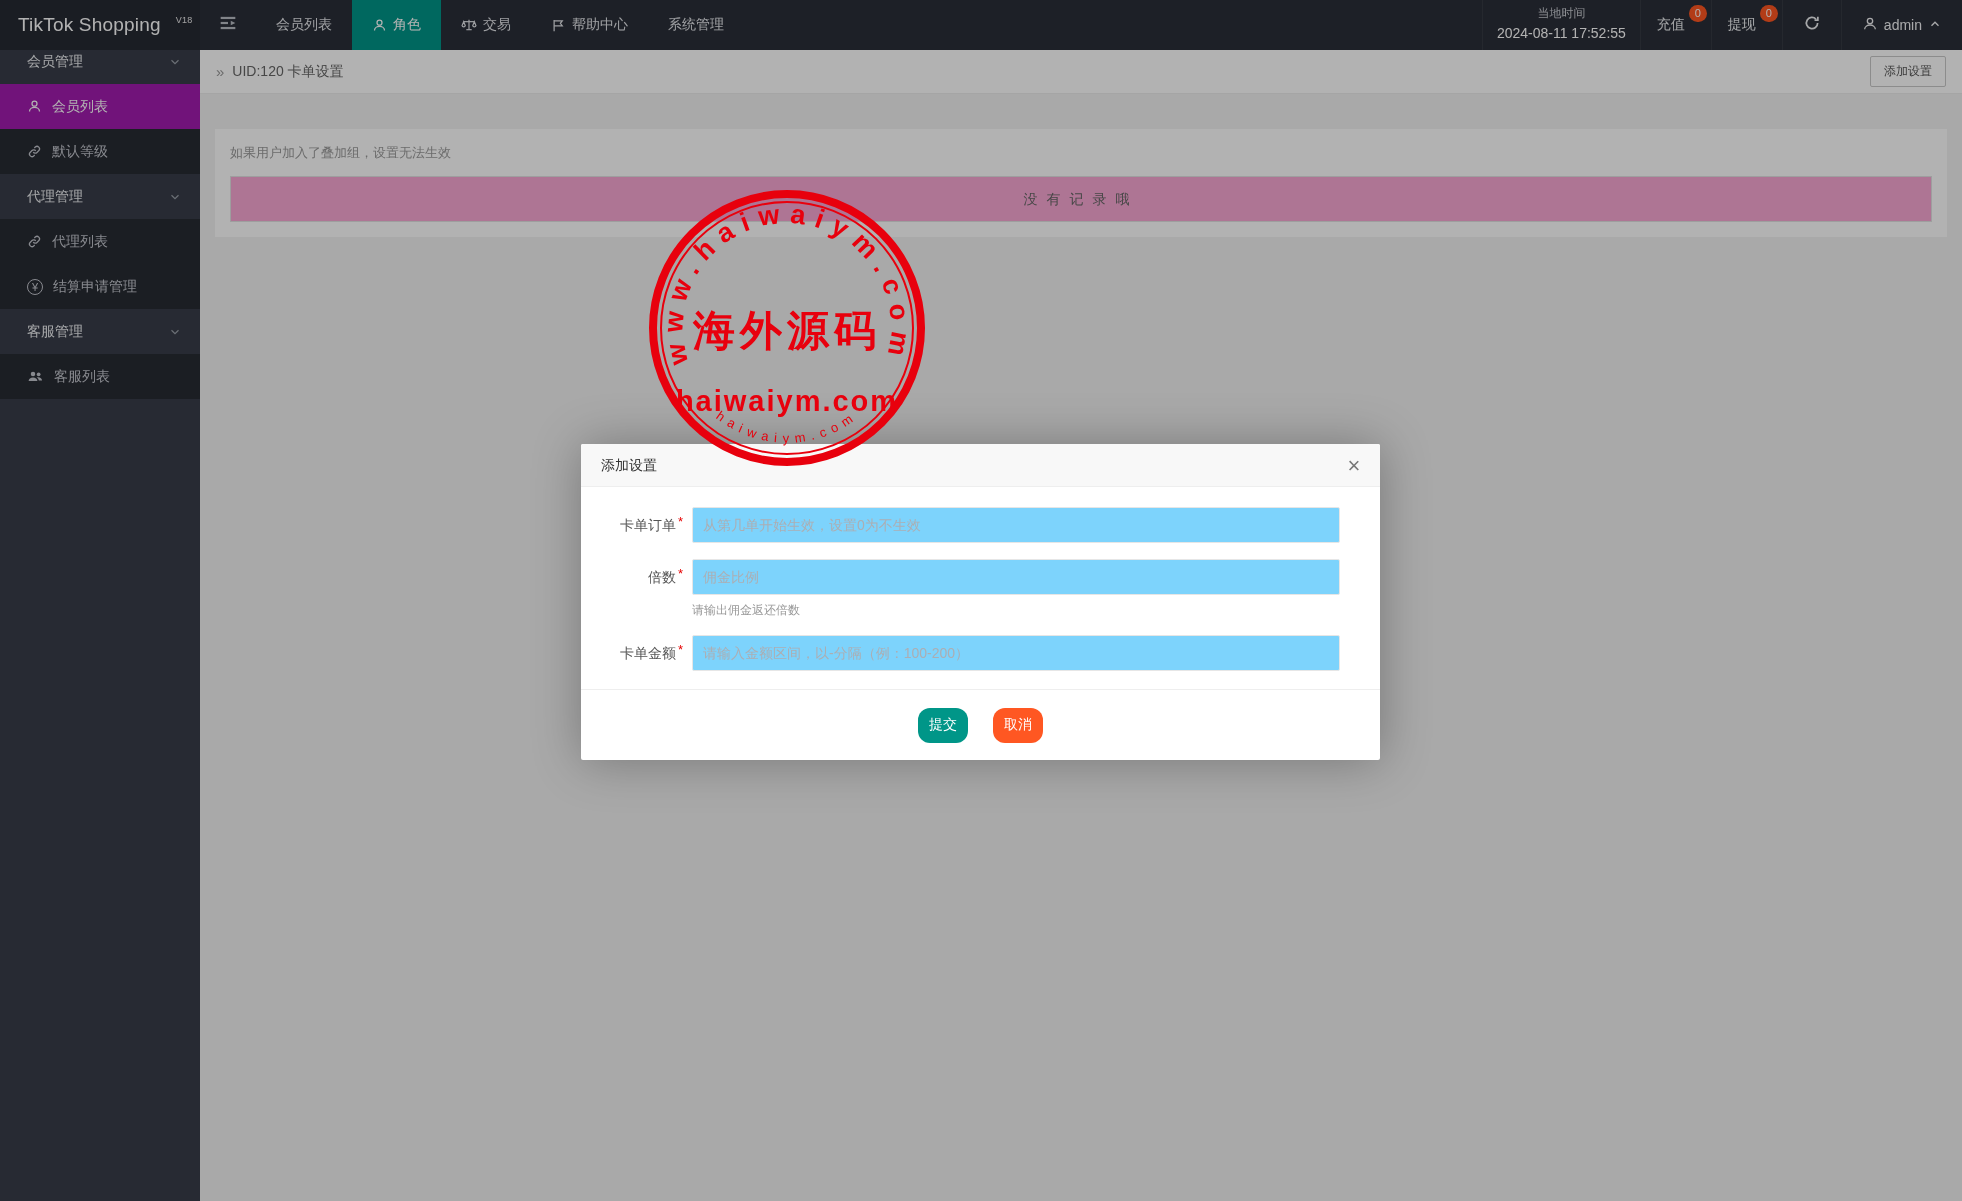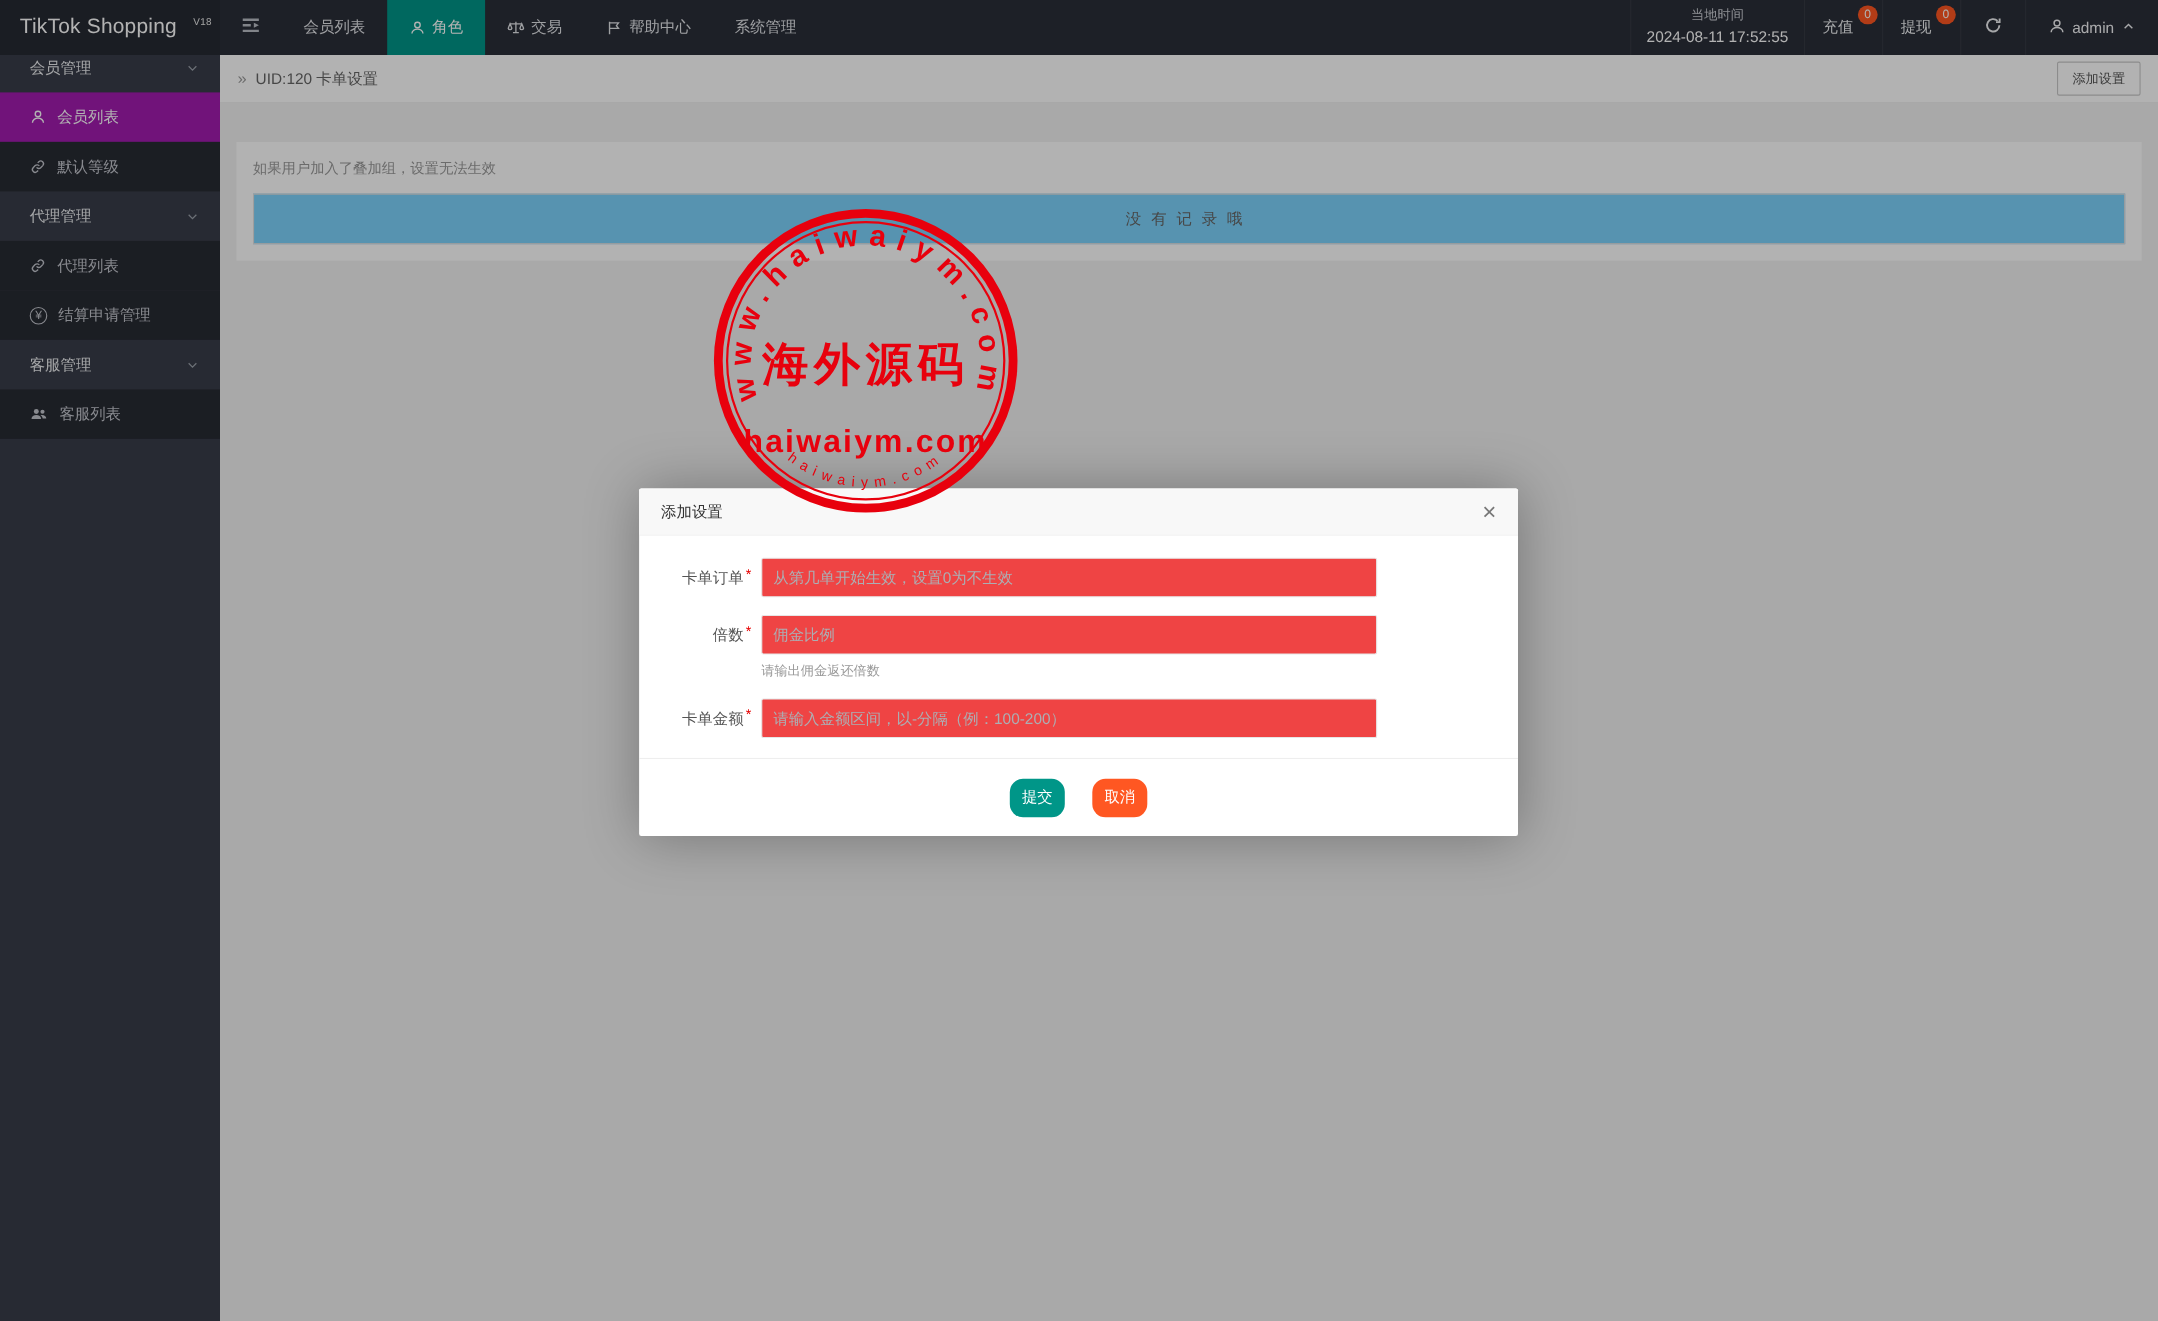--- a/index.html
+++ b/index.html
@@ -67,21 +67,21 @@
   }
   .crumb-sym { color:#9a9a9a; font-size:15px; margin-right:8px; }
   .crumb-text { color:#666; font-size:14px; }
   .add-btn {
     margin-left:auto; background:#fff; border:1px solid #c9c9c9; border-radius:2px;
     color:#555; font-size:12px; padding:6px 13px; cursor:pointer;
   }
   .card { margin:35px 15px 15px; background:#fff; padding:15px; }
   .hint { font-size:13px; color:#9a9a9a; }
   .empty-bar {
-    margin-top:14px; height:46px; line-height:44px; background:#7dd3fc;
+    margin-top:14px; height:46px; line-height:44px; background:#f9a8d4;
     border:1px solid #e2e2e2; text-align:center; color:#666; font-size:14px; letter-spacing:9px;
   }
   
   .overlay { position:absolute; inset:0; background:rgba(0,0,0,.3); z-index:40; }
   .modal {
     position:absolute; left:581px; top:444px; width:799px; height:316px; background:#fff;
     border-radius:2px; z-index:50; box-shadow:1px 1px 50px rgba(0,0,0,.3);
   }
   .modal-title {
     height:43px; line-height:42px; padding:0 20px; background:#F8F8F8;
@@ -92,22 +92,22 @@
     width:22px; text-align:center; line-height:28px;
   }
   .modal-body { padding-top:20px; }
   .form-row { display:flex; margin-bottom:16px; }
   .form-label {
     width:102px; text-align:right; line-height:36px; font-size:14px; color:#555; flex:none;
   }
   .req-star { color:#e60000; font-size:13px; vertical-align:top; margin-left:2px; line-height:30px; display:inline-block; }
   .form-field { margin-left:9px; flex:none; }
   .form-field input {
-    width:560px; height:36px; border:1px solid #e6e6e6; border-radius:2px;
-    padding:0 10px; font-size:14px; color:#333; outline:none; background:#ef4444;
+    width:648px; height:36px; border:1px solid #e6e6e6; border-radius:2px;
+    padding:0 10px; font-size:14px; color:#333; outline:none; background:#7dd3fc;
     font-family:"Liberation Sans","DejaVu Sans",sans-serif;
   }
   .form-field input::placeholder { color:#acaeb3; }
   .help-text { margin:-9px 0 16px 111px; font-size:12px; color:#999; }
   .modal-footer {
     position:absolute; left:0; right:0; bottom:0; height:71px; border-top:1px solid #eee;
     display:flex; align-items:center; justify-content:center; gap:25px;
   }
   .btn { height:35px; border:none; border-radius:12px; color:#fff; font-size:14px; padding:0 11px; cursor:pointer; font-family:inherit; }
   .btn-submit { background:#009688; }

